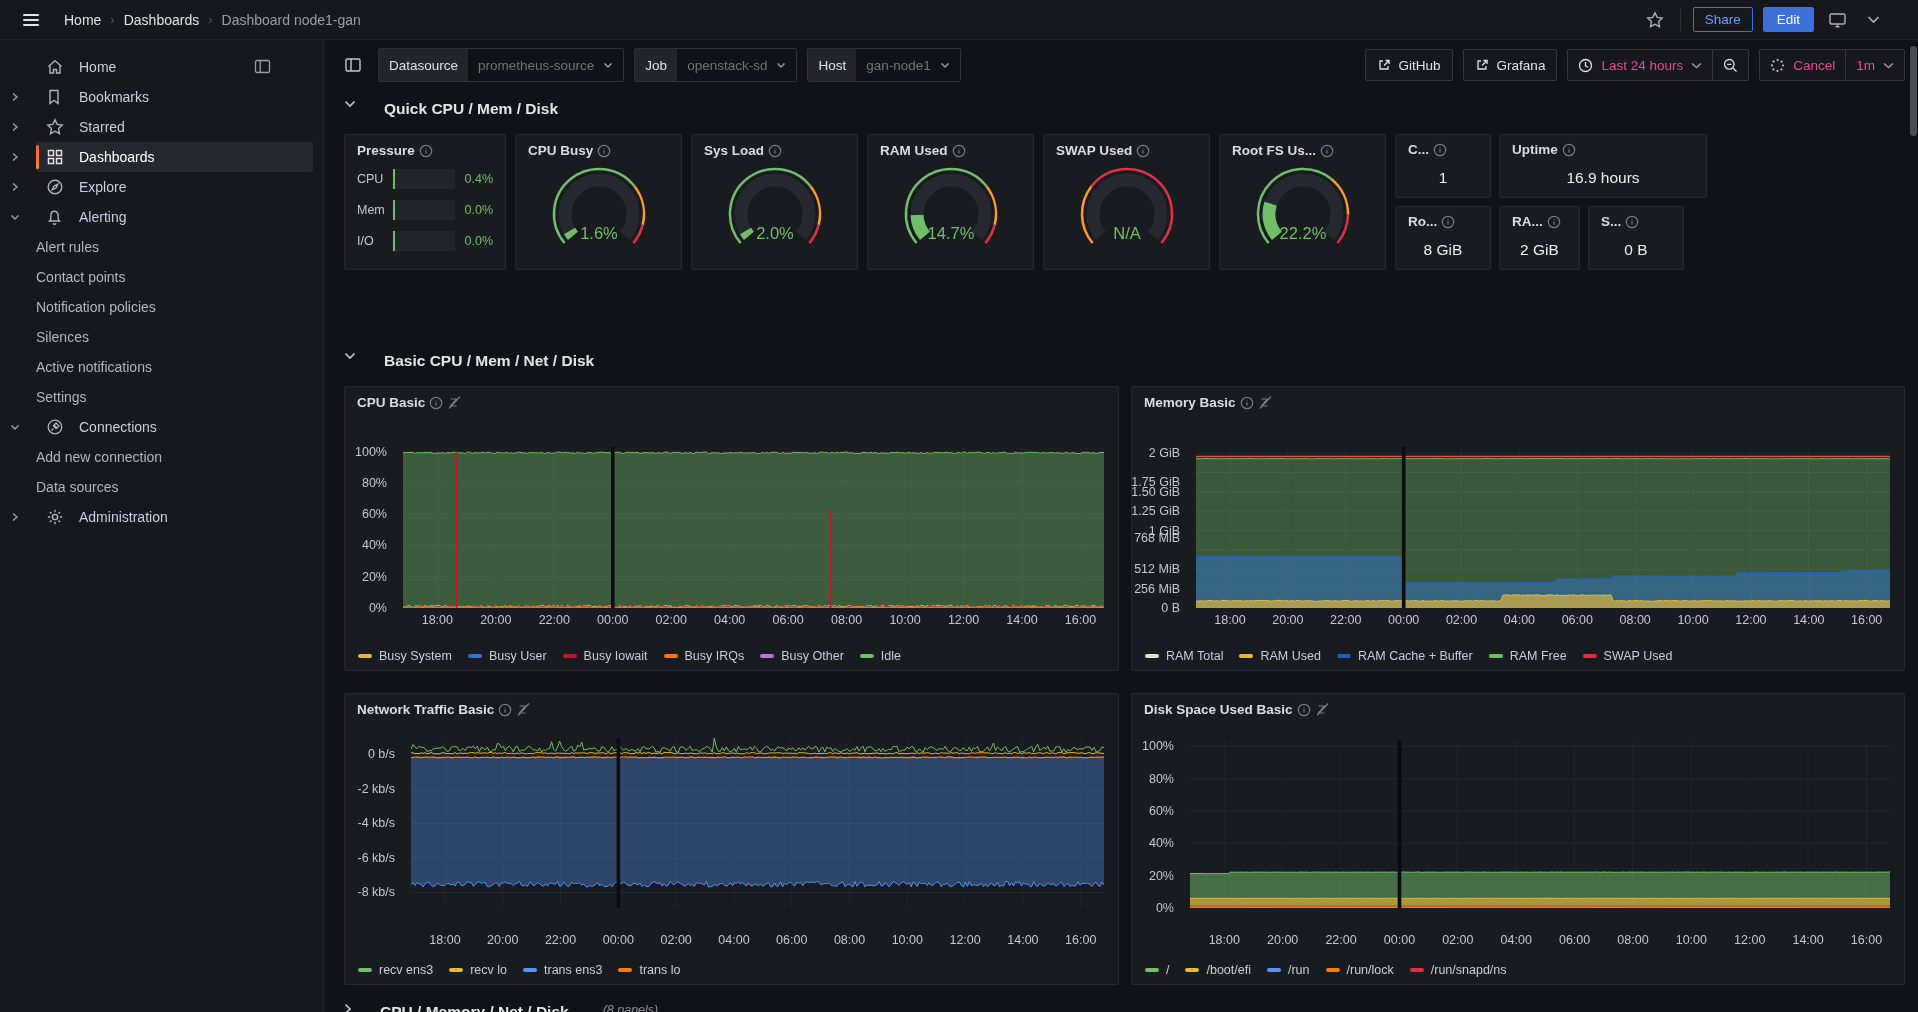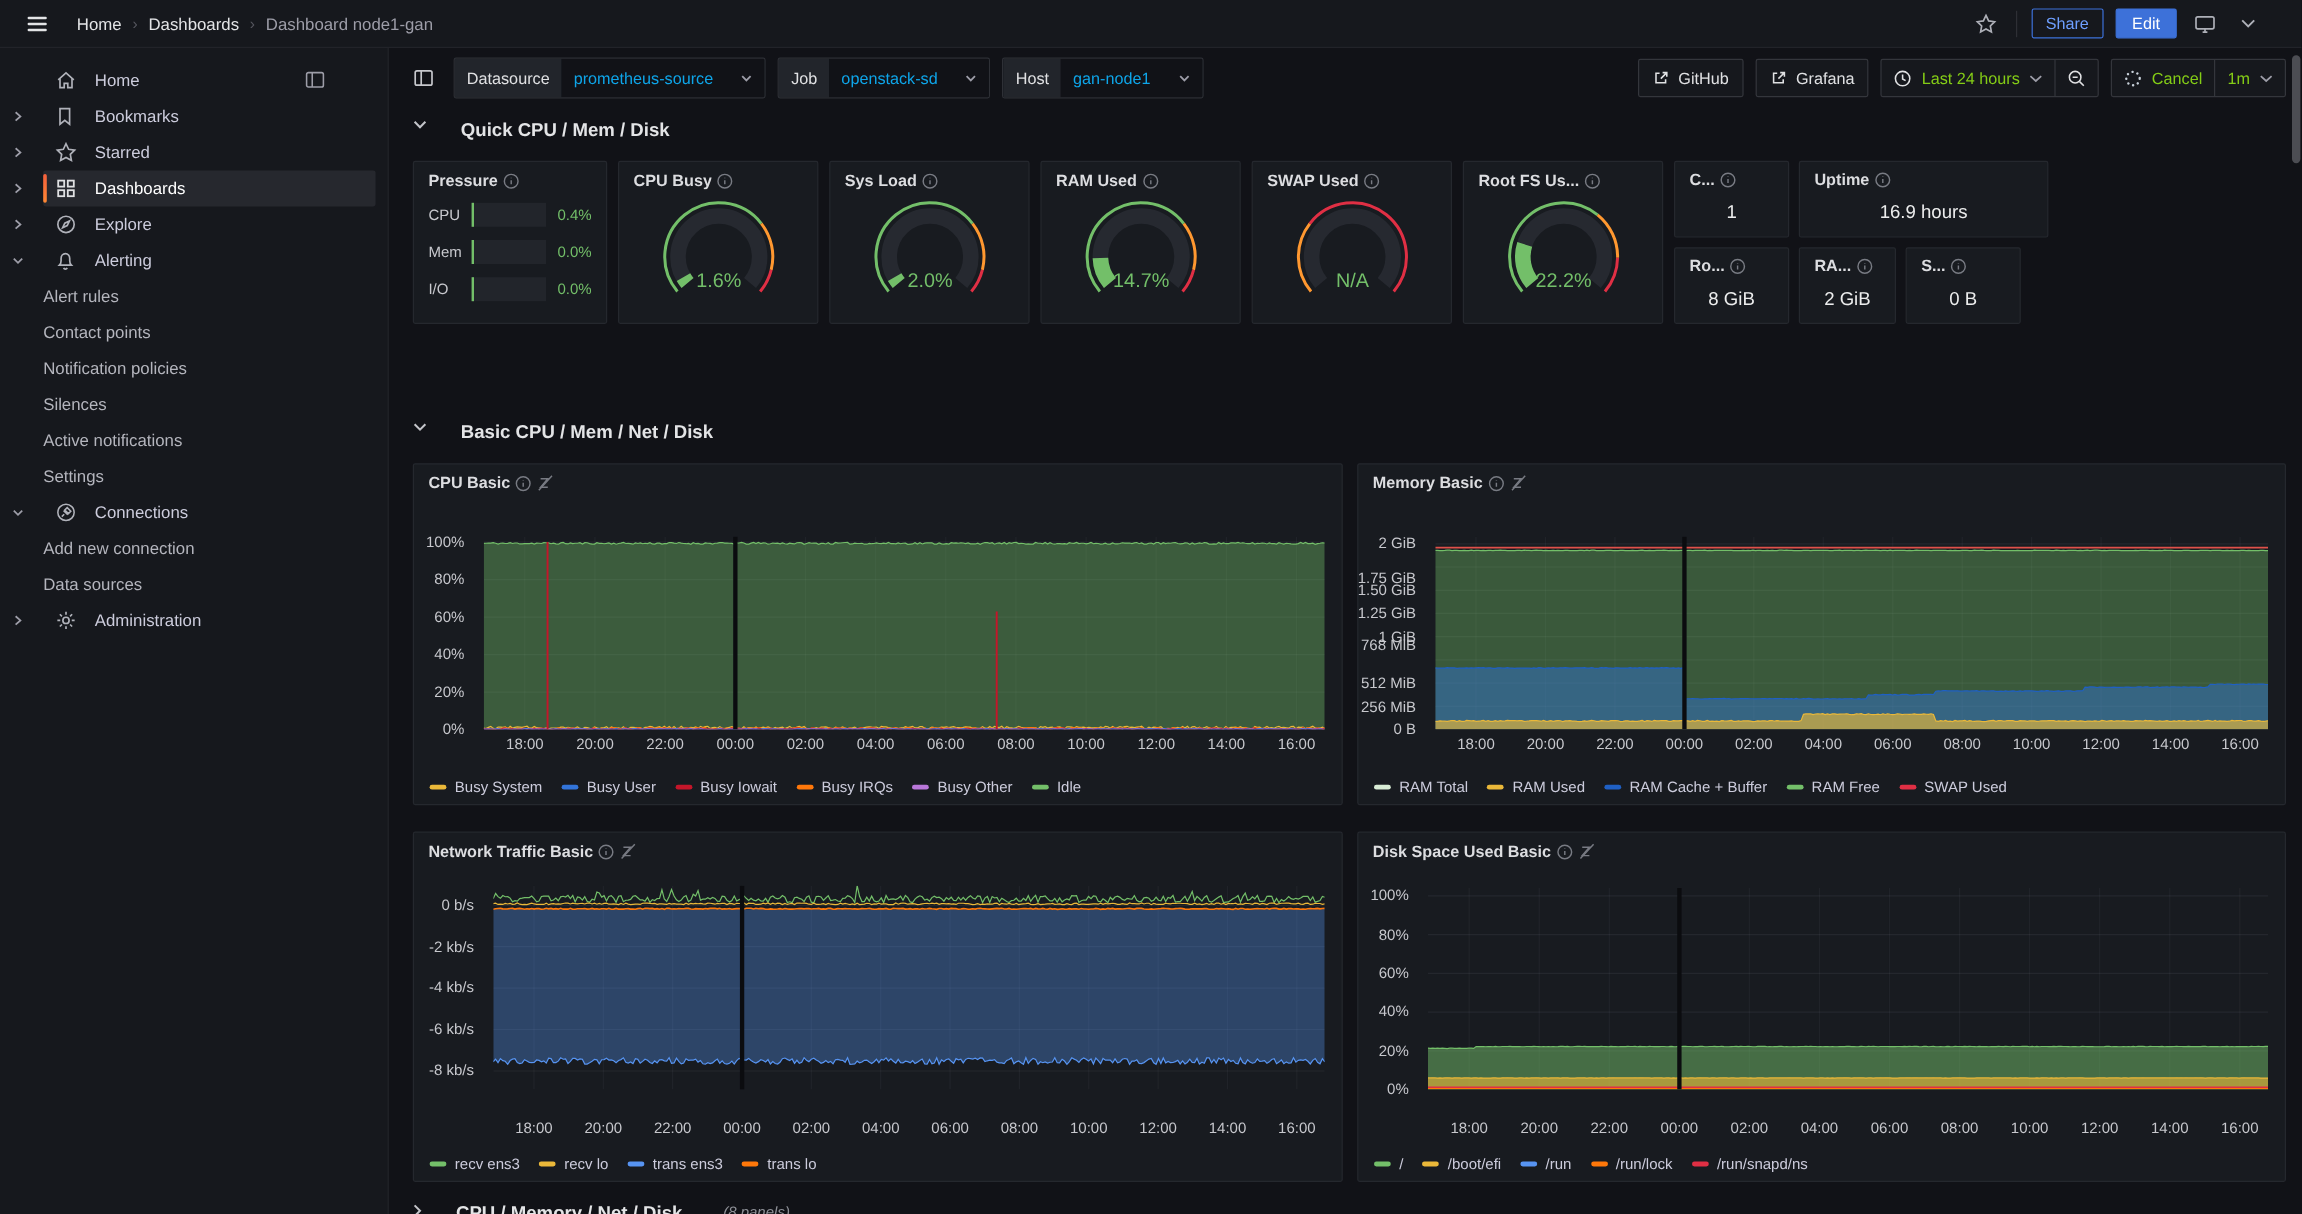--- a/index.html
+++ b/index.html
@@ -29,26 +29,26 @@
   .sb-icon{width:20px;height:20px;margin-right:13px;color:#b0b2ba;display:flex;align-items:center}
   .sb-label{font-size:14px;color:#ccccdc}
   .sb-child{height:30px;display:flex;align-items:center;padding-left:36px;cursor:pointer}
   .sb-child-label{font-size:14px;color:#b4b5bd}
   
   .main{position:absolute;left:324px;top:40px;right:0;bottom:0;padding:8px 13px 0 20px;box-sizing:border-box;}
   .toolbar{display:flex;align-items:center;height:34px;gap:10px;}
   .dock-btn{color:#c7c8cd;width:24px;display:flex;align-items:center;cursor:pointer}
   .var-group{display:flex;align-items:stretch;height:32px;border:1px solid #2e3036;border-radius:2px;overflow:hidden;cursor:pointer}
   .var-label{background:#22252b;display:flex;align-items:center;padding:0 10px;font-size:13.5px;color:#e0e1e3;}
-  .var-value{background:#111217;display:flex;align-items:center;gap:23px;padding:0 10px;font-size:13.5px;color:#0ea5e9;}
+  .var-value{background:#111217;display:flex;align-items:center;gap:9px;padding:0 10px;font-size:13.5px;color:#737373;}
   .var-value .chev{color:#9d9da8}
   .tb-spacer{flex:1}
   .tb-btn{display:flex;align-items:center;gap:8px;height:32px;padding:0 11px;background:#16181d;border:1px solid #34363c;border-radius:2px;font-size:13.5px;color:#e0e1e3;cursor:pointer;box-sizing:border-box}
   .btn-group{display:flex;align-items:stretch;height:32px;border:1px solid #34363c;border-radius:2px;background:#16181d;box-sizing:border-box}
-  .bg-seg{display:flex;align-items:center;gap:8px;padding:0 10px;font-size:13.5px;color:#84cc16;cursor:pointer}
+  .bg-seg{display:flex;align-items:center;gap:8px;padding:0 10px;font-size:13.5px;color:#ec4899;cursor:pointer}
   .bg-divider{width:1px;background:#34363c}
   
   .sec-h{display:flex;gap:28px;margin-top:18px;height:22px;cursor:pointer}
   .sec-h .sec-chev{color:#c3c4c9;display:flex}
   .sec-title{font-size:15.5px;font-weight:700;color:#e3e4e6}
   .sec-count{font-size:12.5px;color:#8e9097;font-style:italic;margin-left:6px}
   .sec-h.quick{margin-top:18px}
   .sec-h.basic{margin-top:82px}
   .sec-h.bottom{margin-top:18px}
   .row1{display:flex;gap:9px;margin-top:12px;height:136px;}

